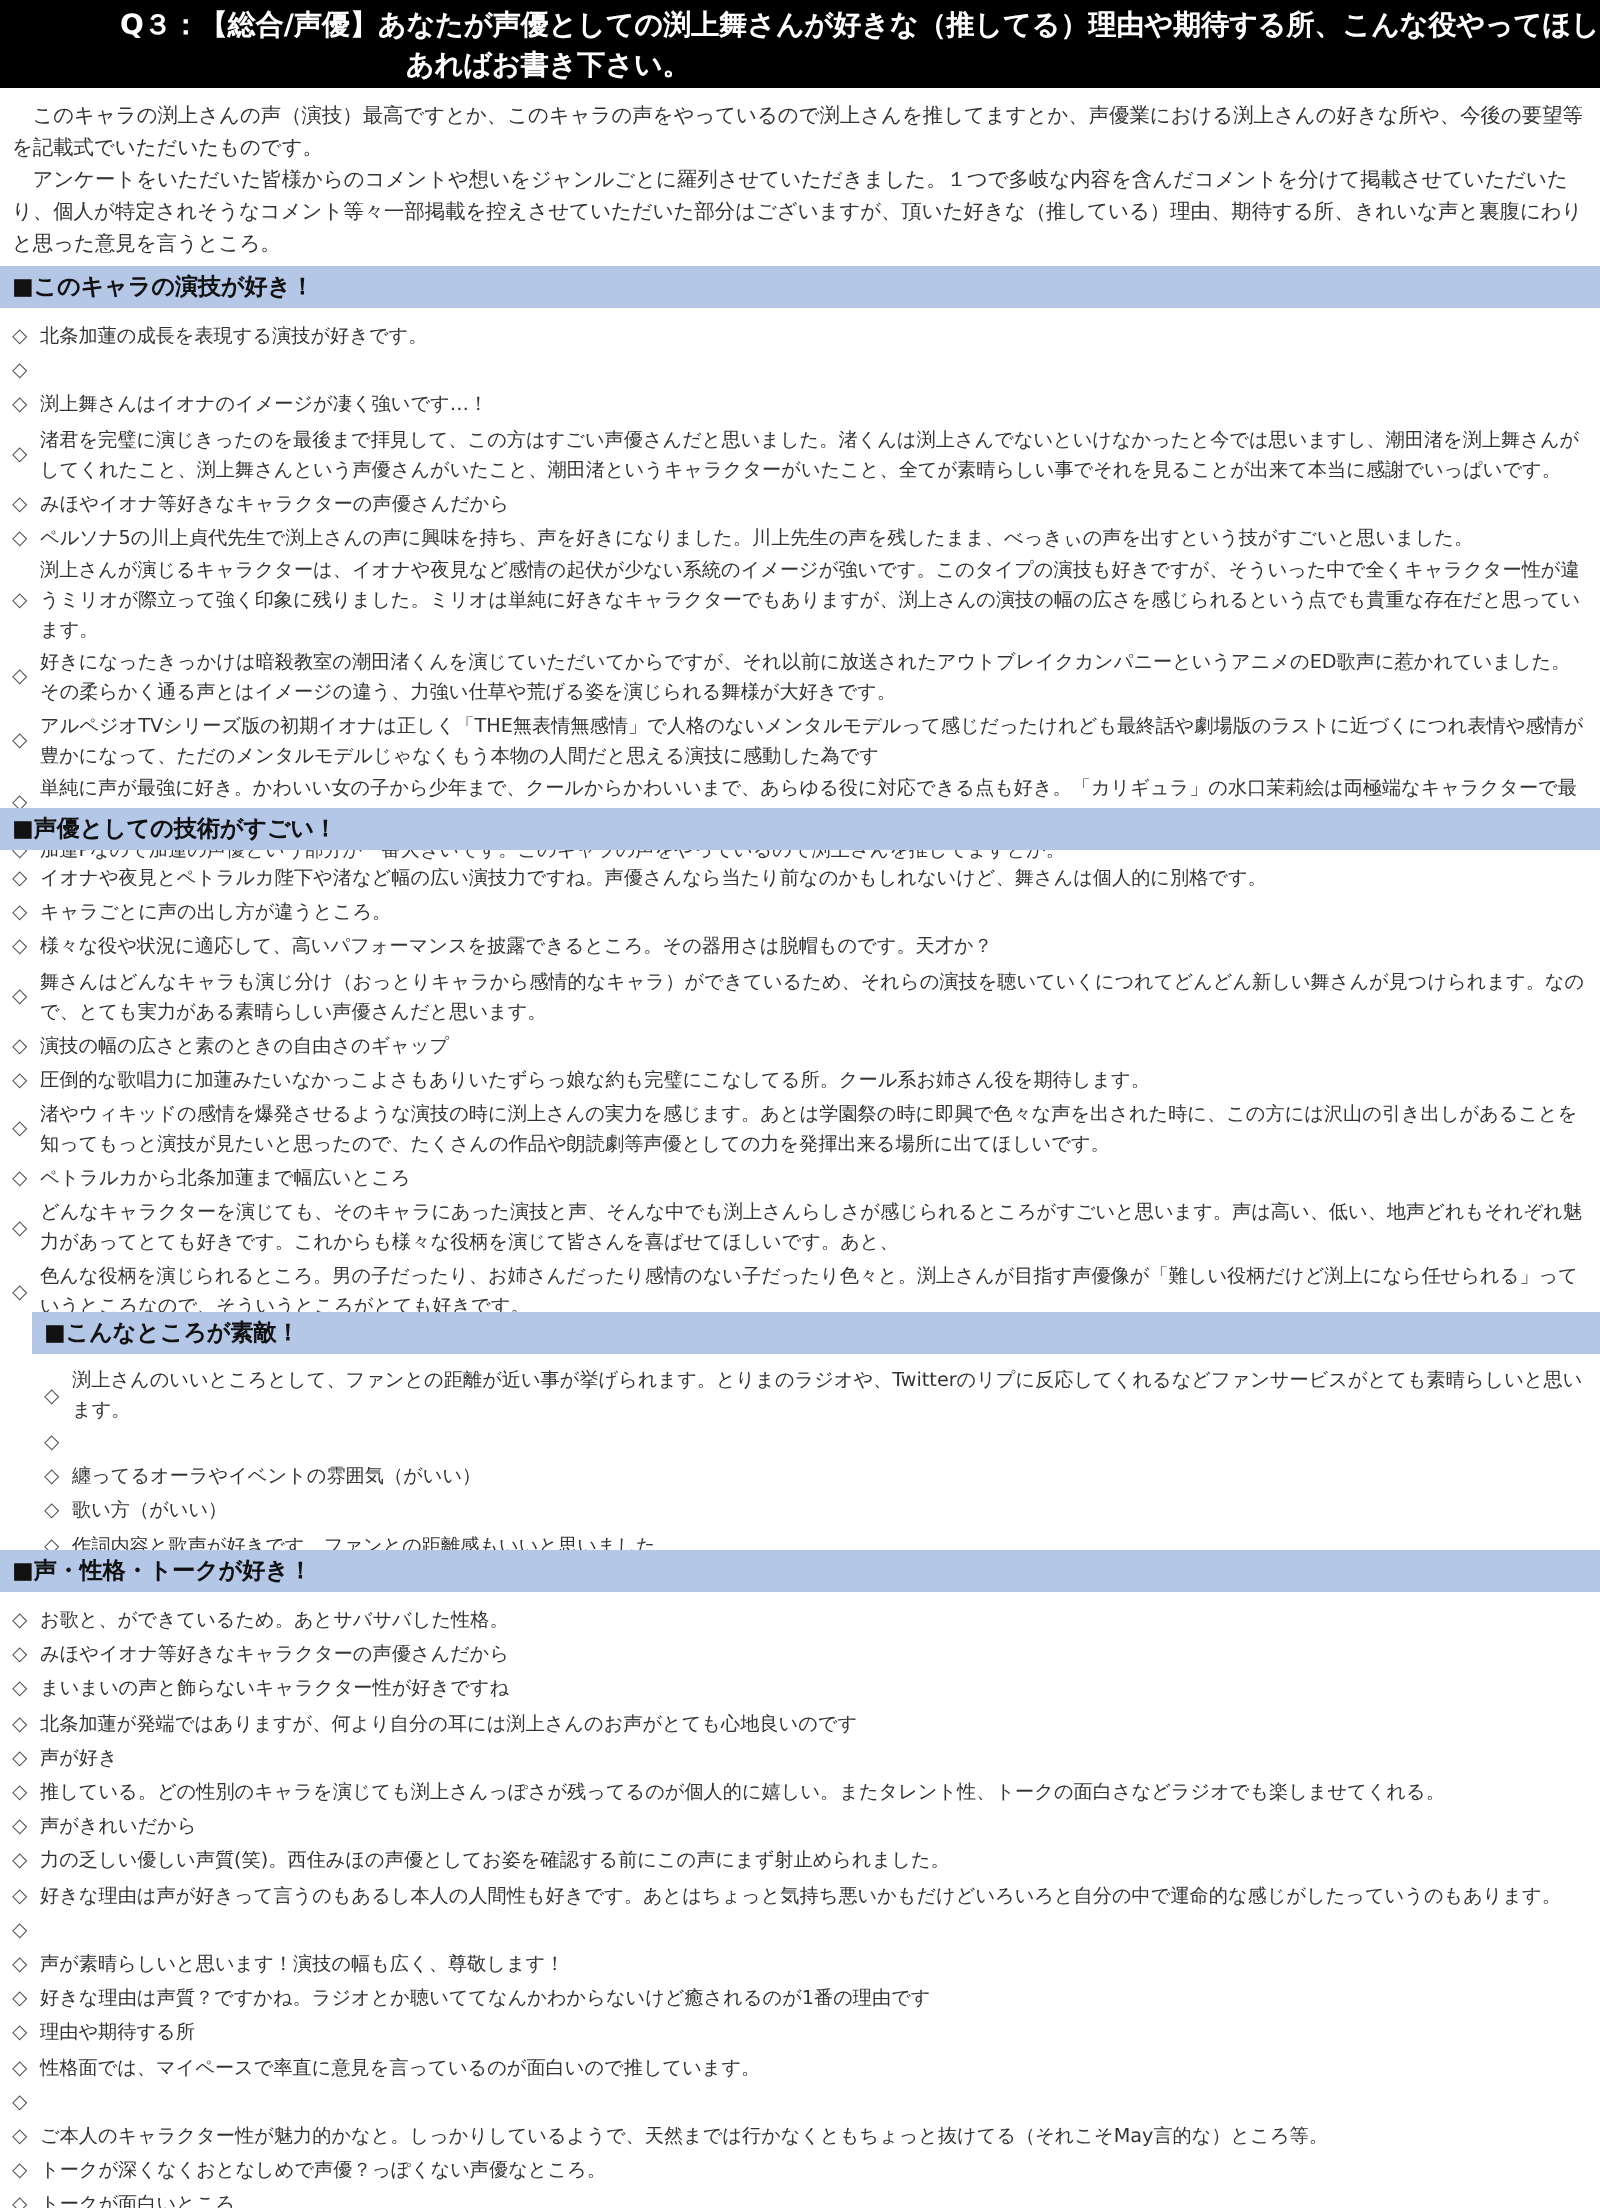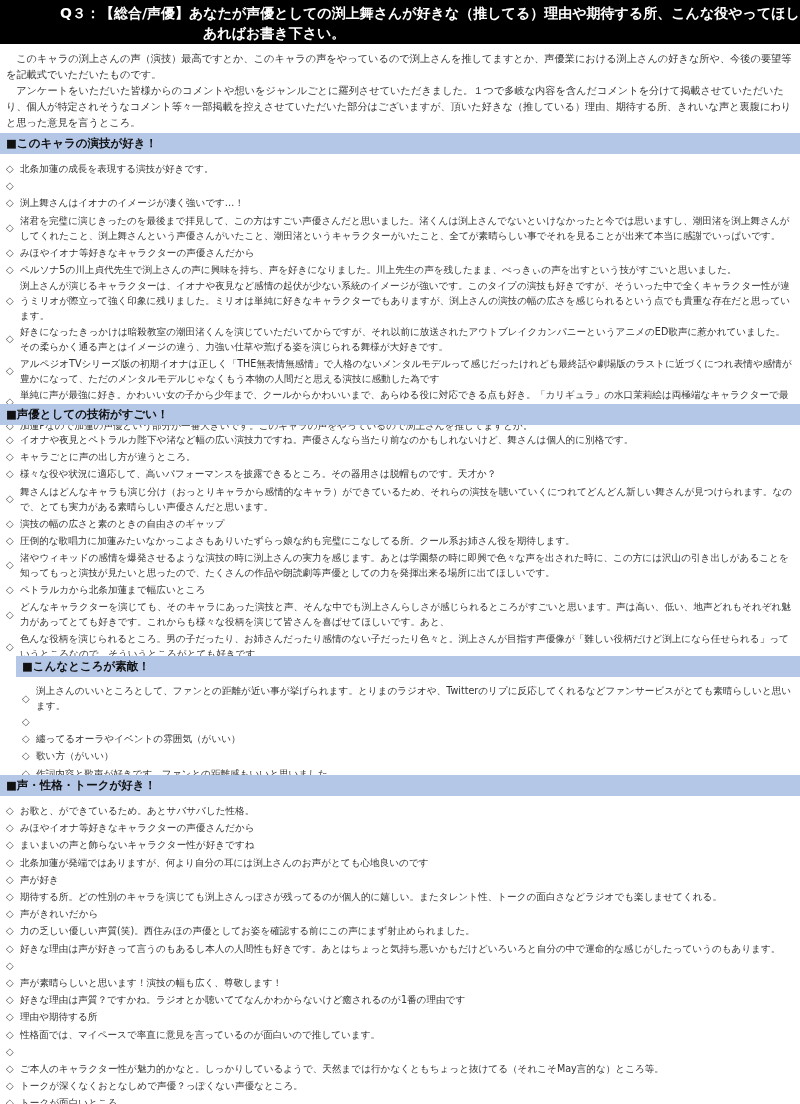--- a/index.html
+++ b/index.html
@@ -218,21 +218,21 @@
     <li class="item">
         <span class="mark">◇</span>
         <span class="txt">北条加蓮が発端ではありますが、何より自分の耳には渕上さんのお声がとても心地良いのです</span>
       </li>
     <li class="item">
         <span class="mark">◇</span>
         <span class="txt">声が好き</span>
       </li>
     <li class="item">
         <span class="mark">◇</span>
-        <span class="txt">期待する所。どの性別のキャラを演じても渕上さんっぽさが残ってるのが個人的に嬉しい。またタレント性、トークの面白さなどラジオでも楽しませてくれる。</span>
+        <span class="txt">推している。どの性別のキャラを演じても渕上さんっぽさが残ってるのが個人的に嬉しい。またタレント性、トークの面白さなどラジオでも楽しませてくれる。</span>
       </li>
     <li class="item">
         <span class="mark">◇</span>
         <span class="txt">声がきれいだから</span>
       </li>
     <li class="item">
         <span class="mark">◇</span>
         <span class="txt">力の乏しい優しい声質(笑)。西住みほの声優としてお姿を確認する前にこの声にまず射止められました。</span>
       </li>
     <li class="item">

